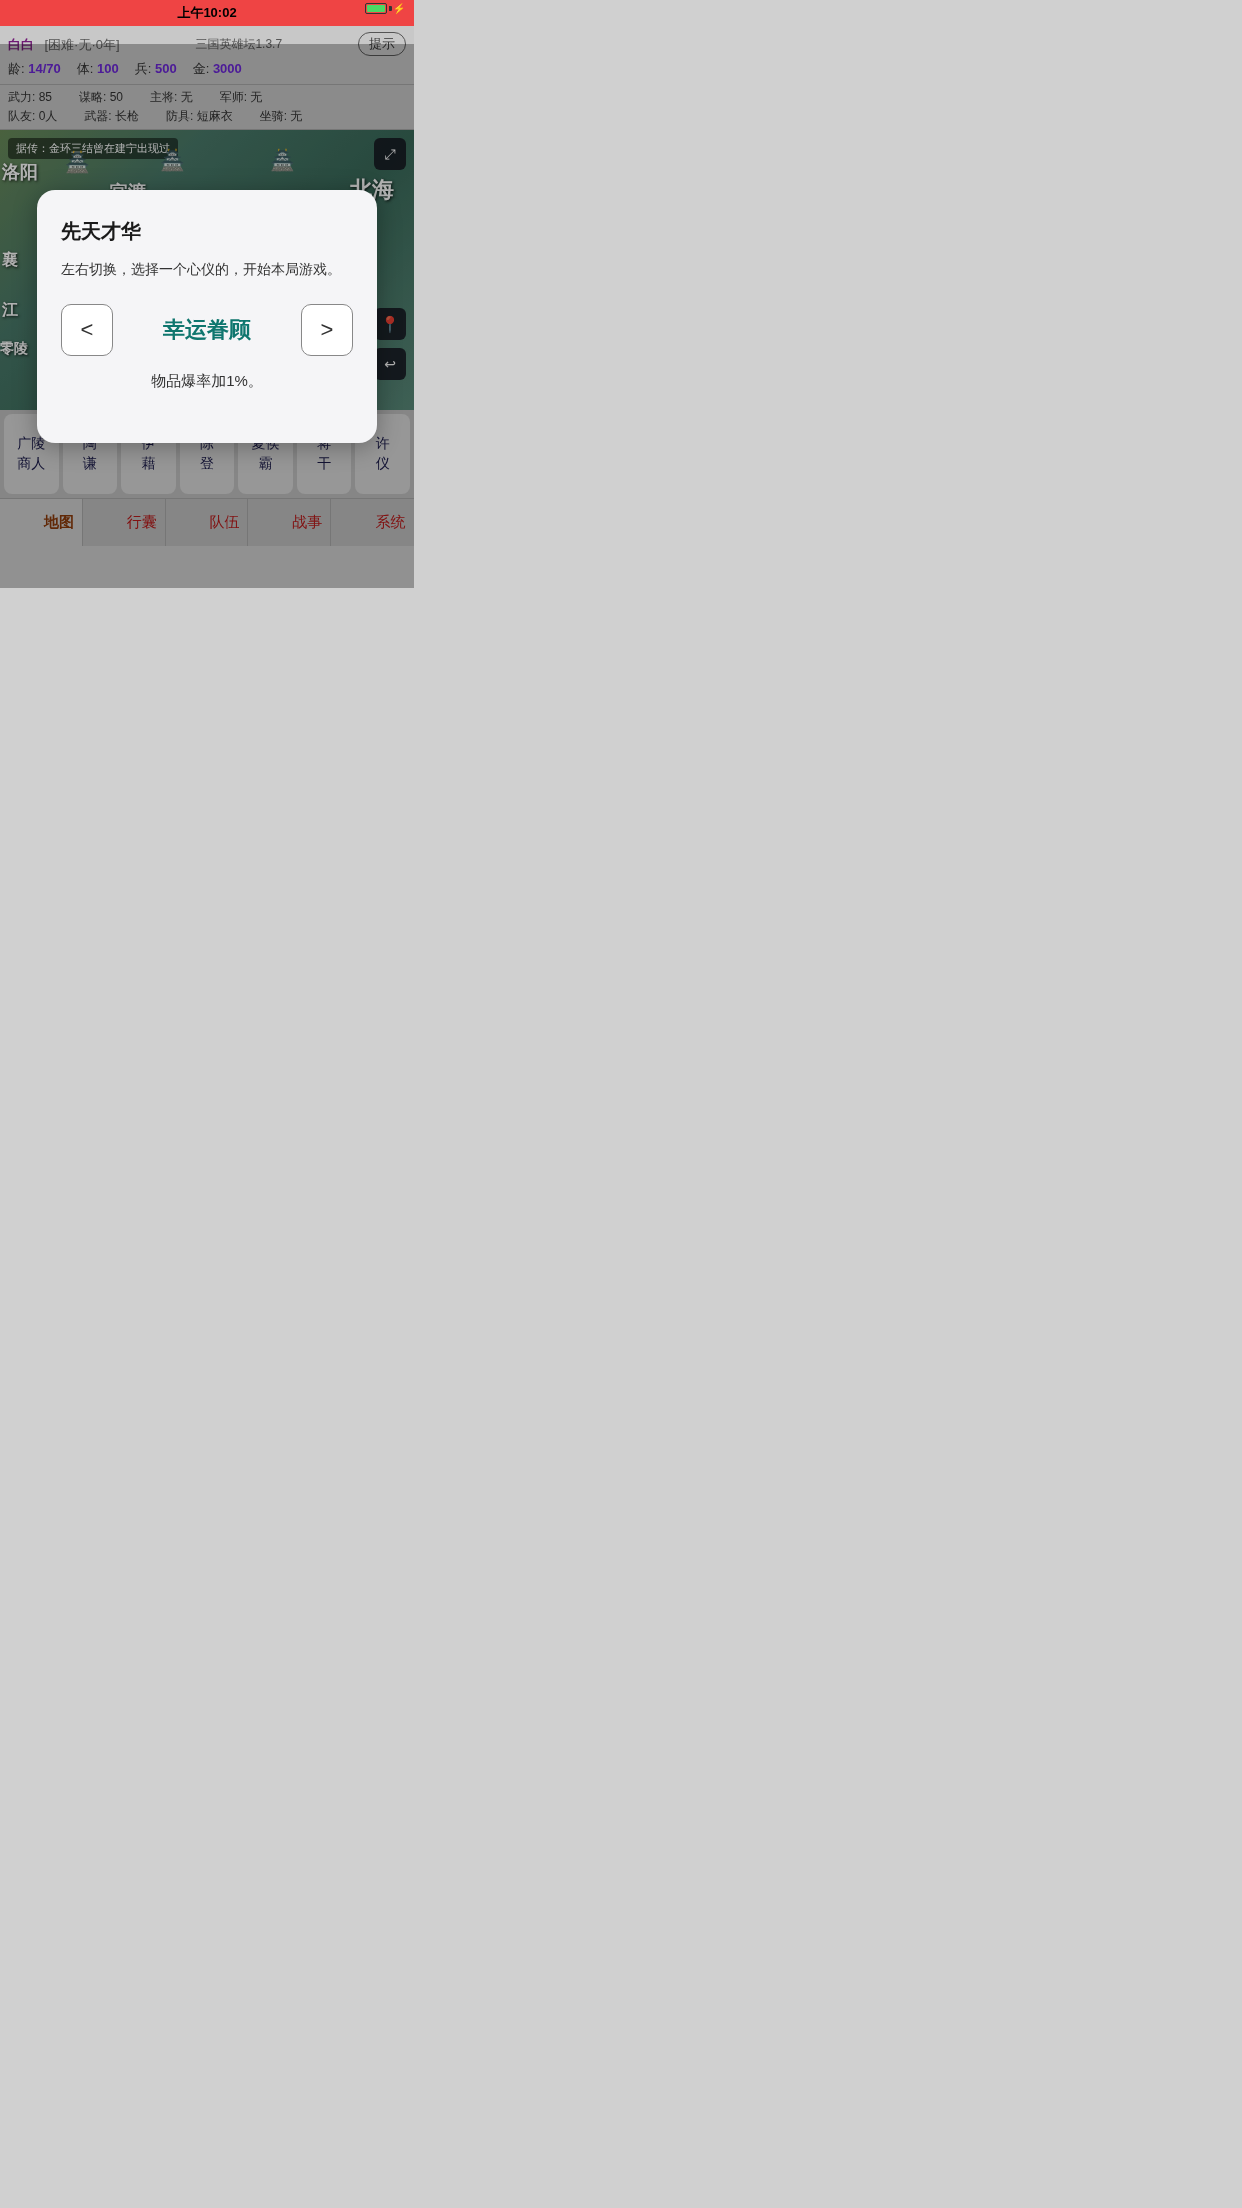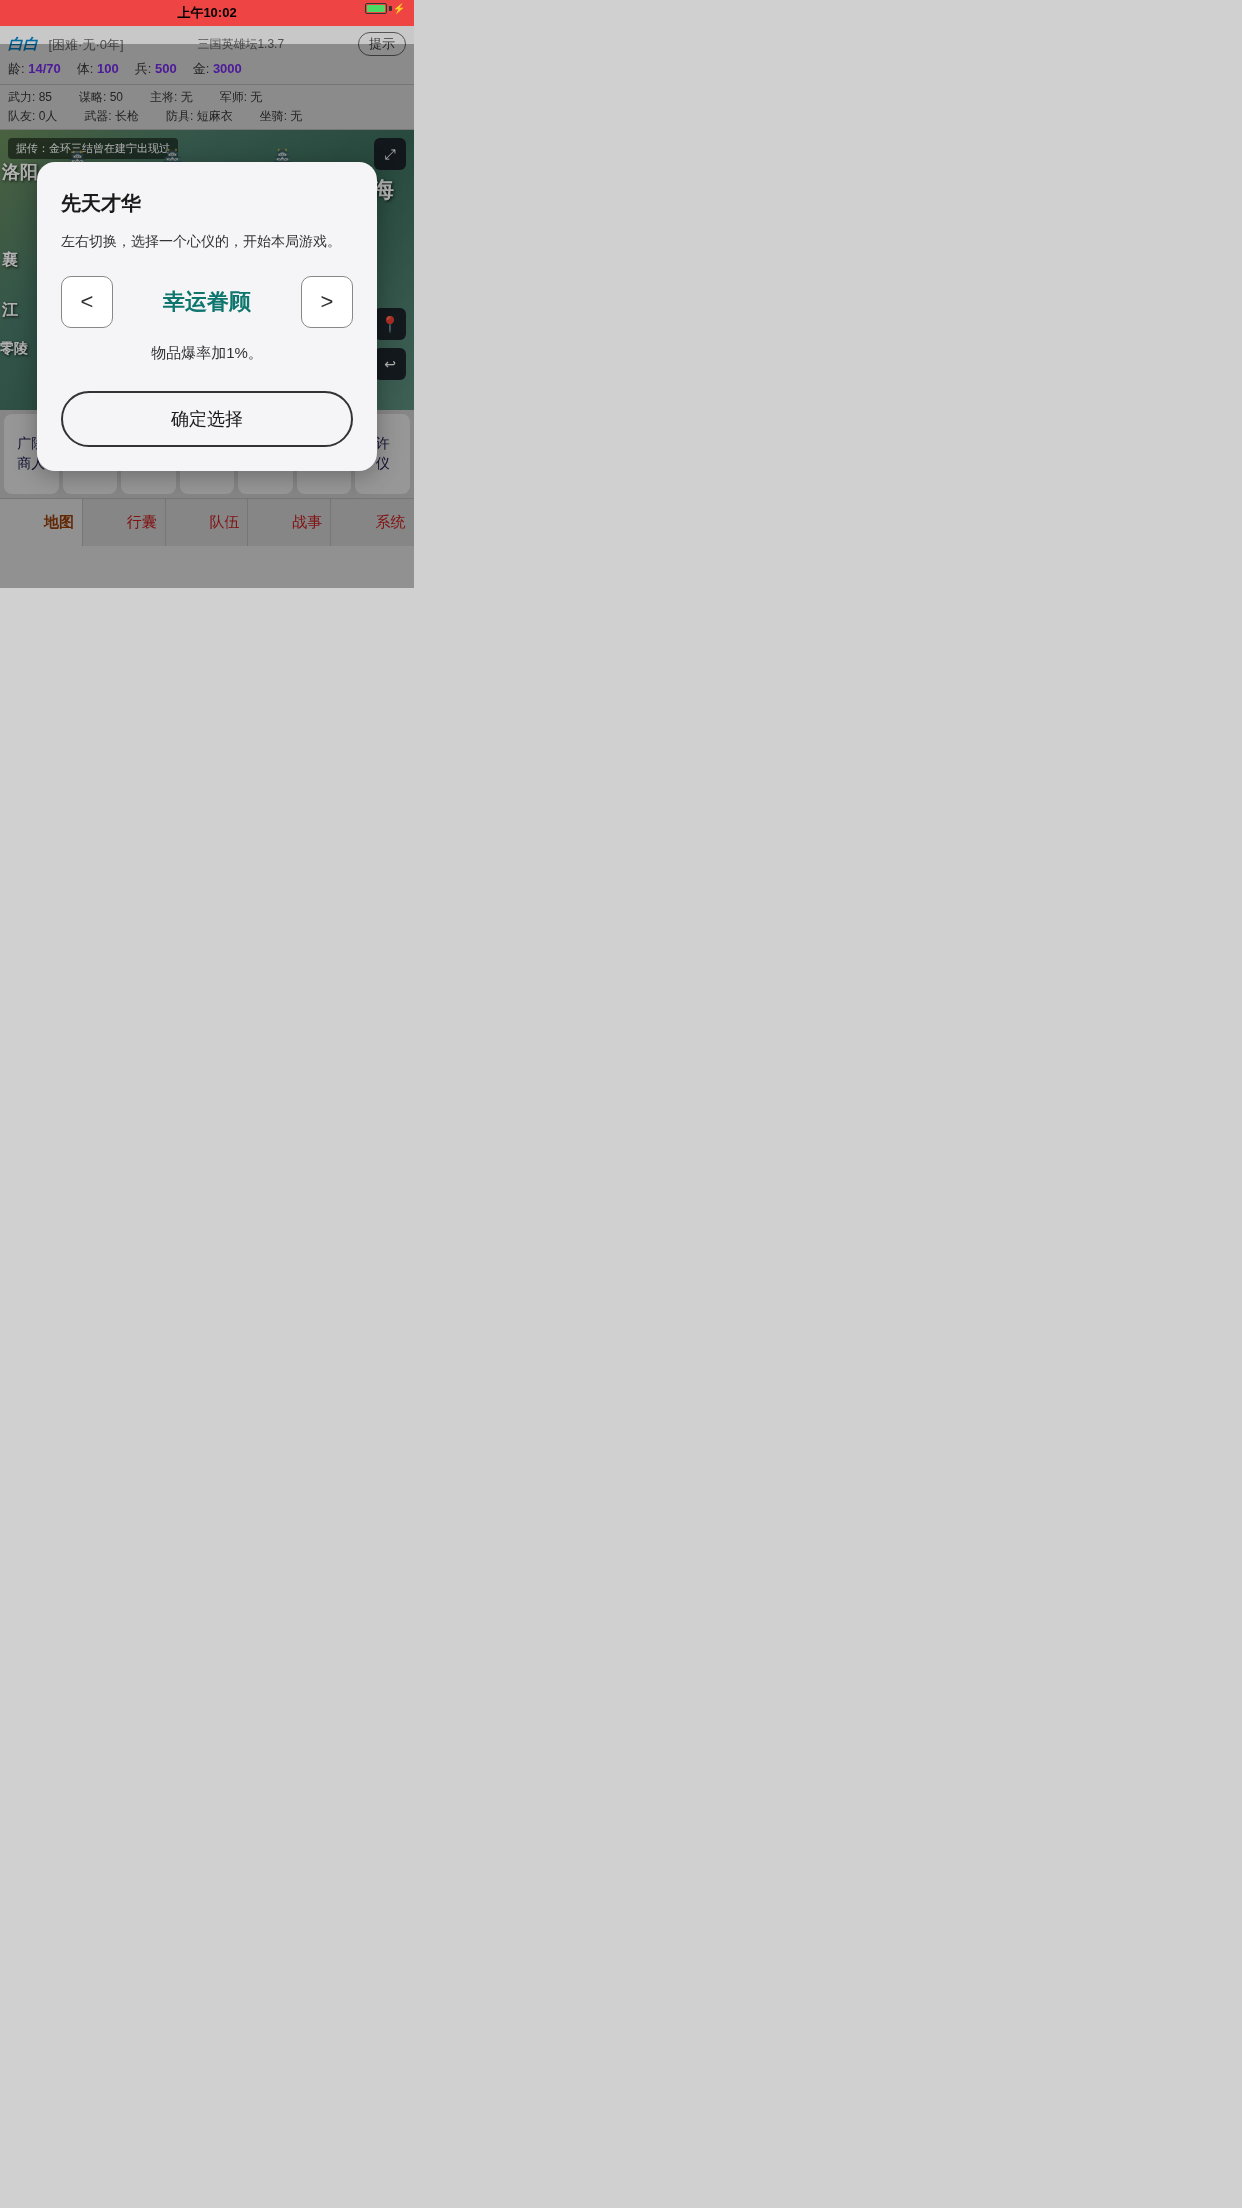--- a/index.html
+++ b/index.html
@@ -65,24 +65,23 @@
       padding: 6px 8px 4px;
       border-bottom: 1px solid #aaa;
     }
     #header-row1 {
       display: flex;
       justify-content: space-between;
       align-items: center;
       margin-bottom: 4px;
     }
     #char-name {
-      color: #0369a1;
-      font-size: 15px;
+      color: #701a75;
+      font-size: 13px;
       font-weight: bold;
-      font-style: italic;
     }
     #difficulty-tag {
       color: #555;
       font-size: 13px;
       margin-left: 6px;
     }
     #version {
       color: #555;
       font-size: 12px;
       flex: 1;
@@ -401,21 +400,20 @@
 <div id="modal-overlay">
   <div id="modal">
     <div id="modal-title">先天才华</div>
     <div id="modal-desc">左右切换，选择一个心仪的，开始本局游戏。</div>
     <div id="modal-selector">
       <button class="nav-btn">&lt;</button>
       <span id="modal-talent-name">幸运眷顾</span>
       <button class="nav-btn">&gt;</button>
     </div>
     <div id="modal-talent-desc">物品爆率加1%。</div>
-    <button id="modal-confirm">确定选择</button>
   </div>
 </div>
 
 <div id="action-buttons">
     <div class="action-btn" style="white-space: pre-line;">广陵
 商人</div>
     <div class="action-btn" style="white-space: pre-line;">陶
 谦</div>
     <div class="action-btn" style="white-space: pre-line;">伊
 藉</div>

